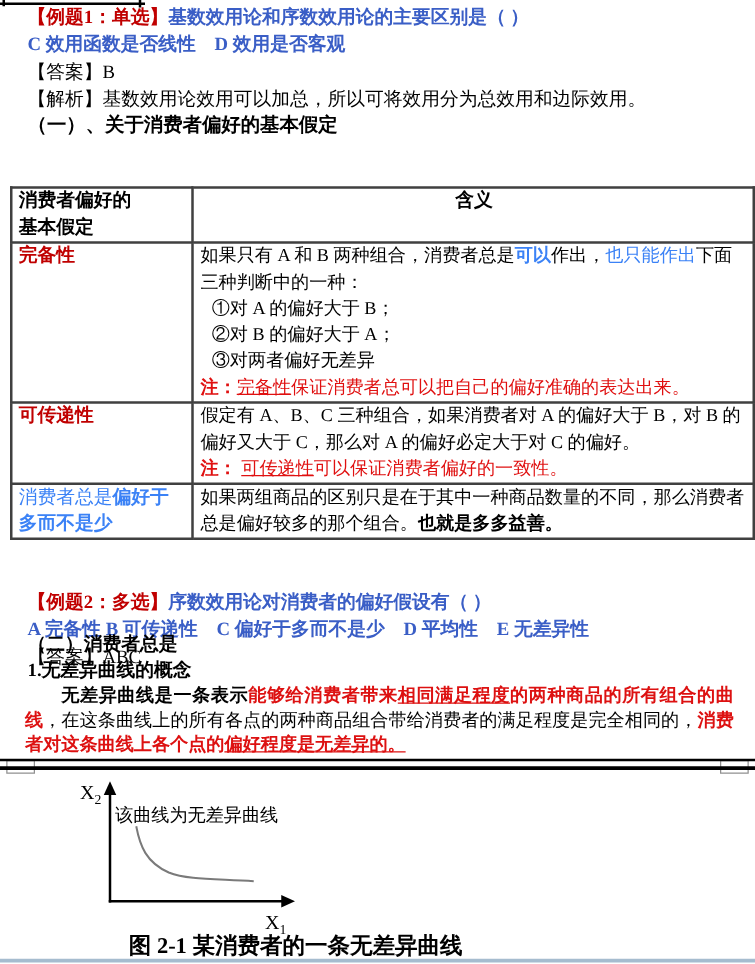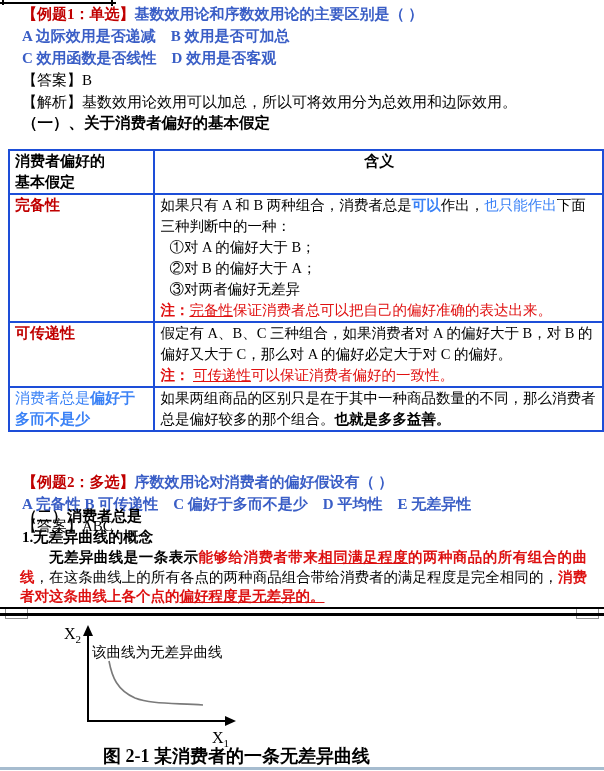--- a/index.html
+++ b/index.html
@@ -23,21 +23,21 @@
 
   
   .line{font-size:15px;line-height:22px;}
   #block-ex1{left:22px;top:3px;width:575px;}
   .h-bold{font-weight:bold;font-size:15.5px;line-height:20px;}
   #sec2-heading{margin-top:1px;}
 
   
   #pref-table{left:8px;top:149px;border-collapse:collapse;table-layout:fixed;}
   #pref-table td{
-    border:2px solid #1d4ed8;vertical-align:top;
+    border:2px solid #404040;vertical-align:top;
     padding:0 4px 0 5px;font-size:14.5px;line-height:21px;
   }
   #pref-table .c1{width:128px;}
   #pref-table .c2{width:440px;}
   #pref-table .hdr{font-weight:bold;font-size:15px;}
   #pref-table .center{text-align:center;}
   #pref-table .row-label{font-weight:bold;color:#c00000;font-size:15px;}
   .cell-h1{height:39px;}
   .cell-r1{height:122px;border-radius:26px;}
   .cell-r2{height:59px;}
@@ -74,21 +74,20 @@
 </style>
 </head>
 <body>
 
 <div class="abs" id="top-frag-h"></div>
 <div class="abs" id="top-frag-v"></div>
 <div class="abs" id="top-frag-l"></div>
 
 <div class="abs" id="block-ex1">
   <div class="line nowrap"><span class="red-dark b">【例题1：单选】</span><span class="blue b">基数效用论和序数效用论的主要区别是（  ）</span></div>
-  <div class="line nowrap blue b">A 边际效用是否递减　B 效用是否可加总</div>
   <div class="line nowrap blue b">C 效用函数是否线性　D 效用是否客观</div>
   <div class="line nowrap"><span>【答案】</span><span>B</span></div>
   <div class="line nowrap"><span>【解析】</span><span>基数效用论效用可以加总，所以可将效用分为总效用和边际效用。</span></div>
   <div class="h-bold nowrap">（一）、关于消费者偏好的基本假定</div>
 </div>
 
 <table class="abs" id="pref-table">
   <tbody>
       <tr>
     <td class="c1 hdr cell-h1">

